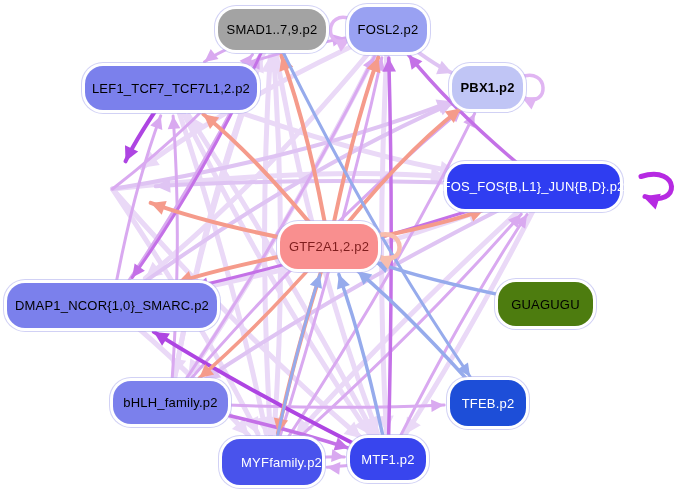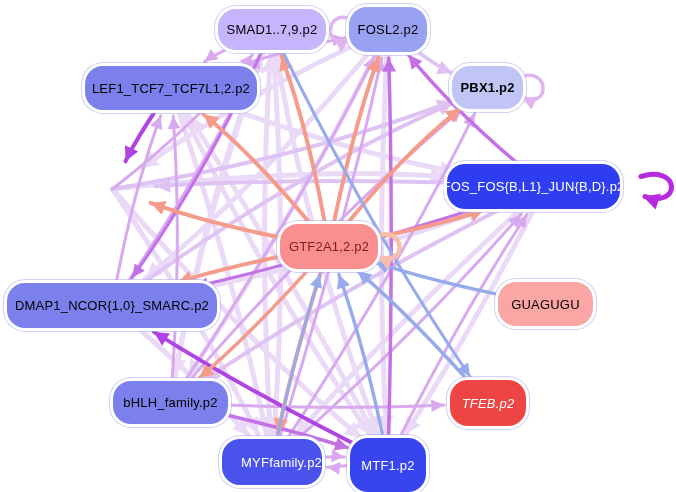--- a/index.html
+++ b/index.html
@@ -275,49 +275,49 @@
       <g>
         <path d="M 641 176.5 C 681 164.5 681 208.5 645 196.5" fill="none" stroke="#B62AE2" stroke-width="5" stroke-linecap="round"></path>
         <path d="M 643.0 196.5 L 660.8 193.7 L 655.6 209.4 Z" fill="#B62AE2"></path>
       </g>
       <g>
         <path d="M 375 236.5 C 407 224.5 407 268.5 379 256.5" fill="none" stroke="#F8BEAD" stroke-width="4.5" stroke-linecap="round"></path>
         <path d="M 377.0 256.5 L 394.0 255.3 L 387.9 269.6 Z" fill="#F8BEAD"></path>
       </g>
     </svg>
 
-<div class="node" style="left: 218px; top: 9px; width: 108px; height: 41px; background: #c4b5fd; color: rgb(0, 0, 0);">
+<div class="node" style="left: 218px; top: 9px; width: 108px; height: 41px; background: #a3a3a3; color: rgb(0, 0, 0);">
       <span>SMAD1..7,9.p2</span>
     </div>
     <div class="node" style="left: 349px; top: 7px; width: 78px; height: 45px; background: rgb(153, 161, 242); color: rgb(0, 0, 0);">
       <span>FOSL2.p2</span>
     </div>
     <div class="node" style="left: 85px; top: 66px; width: 172px; height: 44px; background: rgb(123, 128, 236); color: rgb(0, 0, 0);">
       <span>LEF1_TCF7_TCF7L1,2.p2</span>
     </div>
     <div class="node" style="left: 452px; top: 66px; width: 71px; height: 43px; background: rgb(192, 197, 245); color: rgb(0, 0, 0); font-weight: bold;">
       <span>PBX1.p2</span>
     </div>
     <div class="node" style="left: 447px; top: 164px; width: 173px; height: 45px; background: rgb(47, 61, 241); color: rgb(255, 255, 255);">
       <span>FOS_FOS{B,L1}_JUN{B,D}.p2</span>
     </div>
     <div class="node" style="left: 280px; top: 224px; width: 98px; height: 45px; background: rgb(249, 143, 143); color: #7f1d1d;">
       <span>GTF2A1,2.p2</span>
     </div>
     <div class="node" style="left: 7px; top: 283px; width: 210px; height: 45px; background: rgb(123, 128, 236); color: rgb(0, 0, 0);">
       <span>DMAP1_NCOR{1,0}_SMARC.p2</span>
     </div>
-    <div class="node" style="left: 498px; top: 282px; width: 95px; height: 44px; background: #fca5a5; color: rgb(0, 0, 0);">
+    <div class="node" style="left: 498px; top: 282px; width: 95px; height: 44px; background: #4d7c0f; color: rgb(0, 0, 0);">
       <span>GUAGUGU</span>
     </div>
     <div class="node" style="left: 113px; top: 381px; width: 115px; height: 43px; background: rgb(123, 128, 236); color: rgb(0, 0, 0);">
       <span>bHLH_family.p2</span>
     </div>
-    <div class="node" style="left: 450px; top: 380px; width: 76px; height: 46px; background: #ef4444; color: rgb(255, 255, 255); font-style: italic;">
+    <div class="node" style="left: 450px; top: 380px; width: 76px; height: 46px; background: #1d4ed8; color: rgb(255, 255, 255);">
       <span>TFEB.p2</span>
     </div>
     <div class="node" style="left: 222px; top: 439px; width: 100px; height: 46px; background: rgb(73, 83, 236); color: rgb(255, 255, 255); justify-content: flex-end;">
       <span>MYFfamily.p2</span>
     </div>
-    <div class="node" style="left: 350px; top: 438px; width: 76px; height: 54px; background: rgb(56, 69, 238); color: rgb(255, 255, 255); align-items: center;">
+    <div class="node" style="left: 350px; top: 438px; width: 76px; height: 42px; background: rgb(56, 69, 238); color: rgb(255, 255, 255); align-items: center;">
       <span>MTF1.p2</span>
     </div>
   </div>
 
 </body></html>

